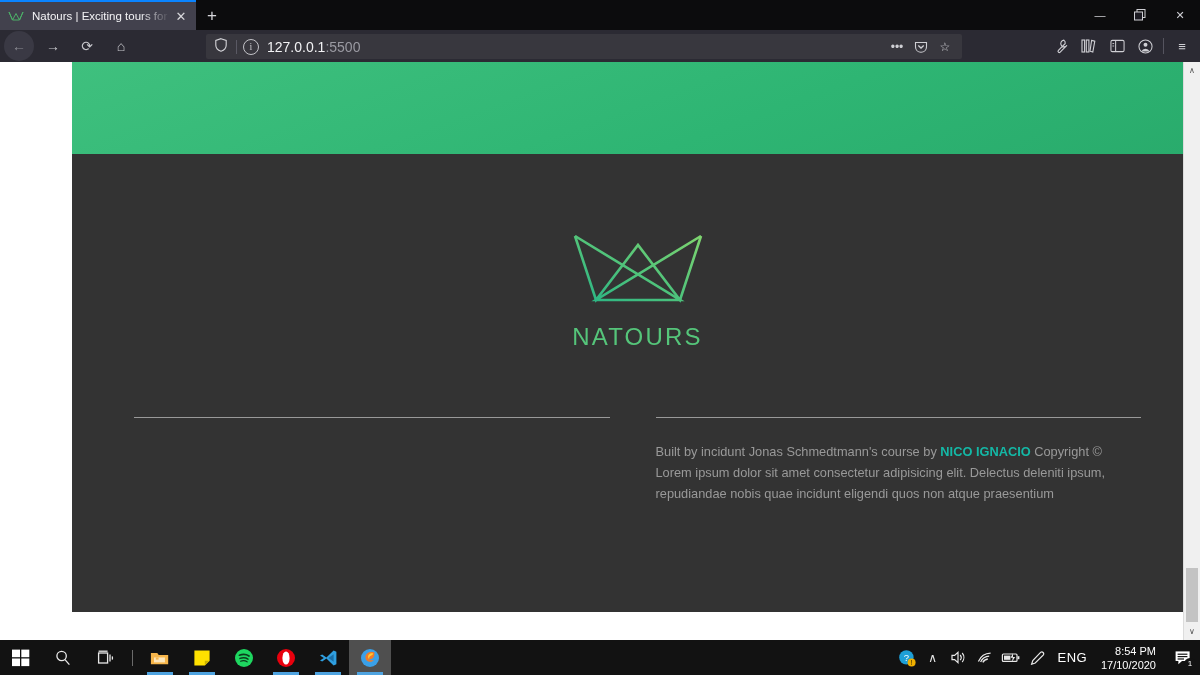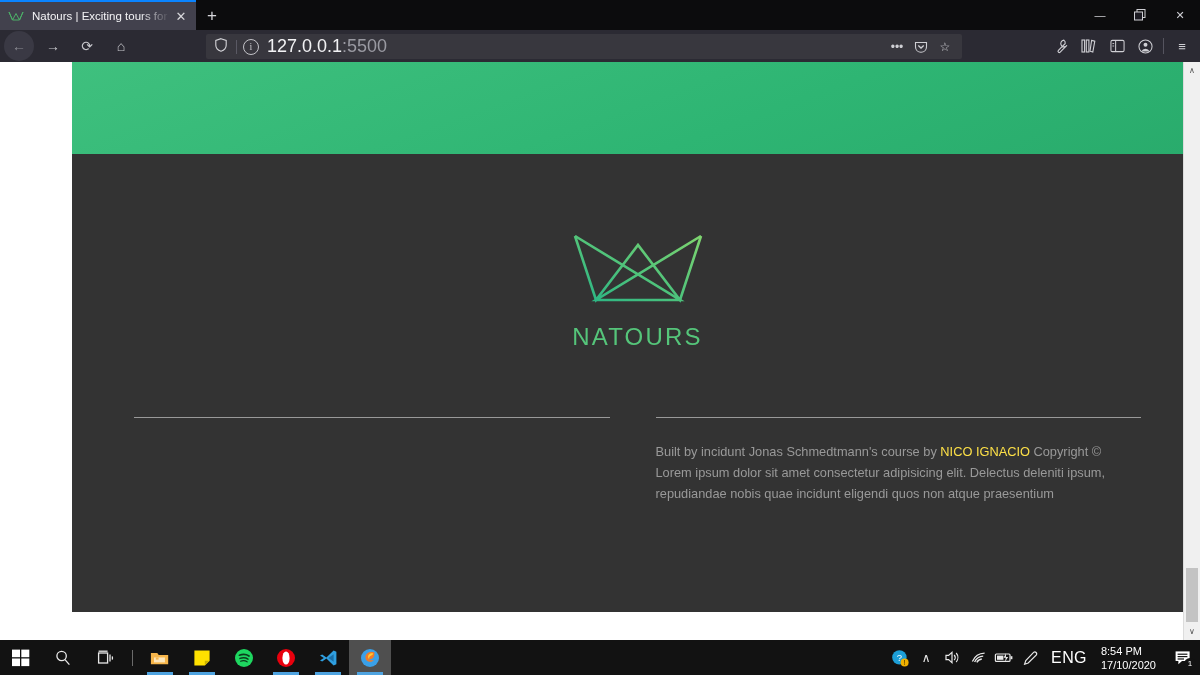--- a/index.html
+++ b/index.html
@@ -52,21 +52,21 @@
   .urlbar {
     position: absolute; left: 206px; top: 4px; width: 756px; height: 25px;
     background: #38373e; border-radius: 2px; display: flex; align-items: center; padding: 0 6px;
   }
   .urlbar .shield { width: 18px; text-align: center; color: #d4d4d8; font-size: 12px; }
   .urlbar .vsep { width: 1px; height: 14px; background: #5a5964; margin: 0 6px; }
   .urlbar .infoic {
     width: 16px; height: 16px; border: 1.2px solid #c3c3c8; border-radius: 50%;
     color: #c3c3c8; font-size: 10px; line-height: 14px; text-align: center; font-family: "Liberation Serif", serif;
   }
-  .urlbar .urltext { margin-left: 8px; font-size: 18px; color: #f2f2f4; text-align: right; }
+  .urlbar .urltext { margin-left: 8px; font-size: 14px; color: #f2f2f4; text-align: right; }
   .urlbar .urltext .port { color: #9a9aa2; }
   .urlbar .tools { margin-left: auto; display: flex; align-items: center; gap: 2px; }
   .urlbar .tools span {
     width: 22px; height: 22px; display: flex; align-items: center; justify-content: center;
     color: #cfcfd4; font-size: 12px;
   }
   .chrome-right { position: absolute; right: 4px; top: 2px; display: flex; align-items: center; }
   .chrome-right .ci {
     width: 28px; height: 28px; display: flex; align-items: center; justify-content: center;
     color: #cfcfd4; font-size: 13px;
@@ -95,21 +95,21 @@
   .col { width: 50%; }
   .col.left { padding-right: 28px; }
   .col.right { padding-left: 18px; }
   .rule { height: 1px; background: #999999; margin-bottom: 23px; }
   .navlist { list-style: none; display: flex; gap: 21px; }
   .navlist a {
     color: #f7f7f7; font-size: 12.5px; letter-spacing: 0.3px; text-decoration: none;
     text-transform: uppercase; white-space: nowrap;
   }
   .copy { color: #999999; font-size: 12.8px; line-height: 21px; }
-  .copy b { color: #fde047; font-weight: normal; }
+  .copy b { color: #14b8a6; font-weight: bold; }
 
   
   .scrollbar {
     position: absolute; right: 0; top: 62px; width: 17px; height: 578px;
     background: #f0f0f0; border-left: 1px solid #dcdcdc;
   }
   .sb-arrow {
     position: absolute; left: 0; width: 16px; height: 17px;
     display: flex; align-items: center; justify-content: center; color: #505050; font-size: 8px;
   }
@@ -129,23 +129,23 @@
   .tb-item.active { background: #4f4f4f; }
   .tb-run::after {
     content: ""; position: absolute; bottom: 0; left: 8px; width: 26px; height: 3px; background: #4ea3e0;
   }
   .tb-sep { width: 1px; height: 16px; background: #6a6a6a; margin: 0 6px; }
   .tray { margin-left: auto; display: flex; align-items: center; height: 35px; }
   .tray .ti {
     min-width: 26px; height: 35px; display: flex; align-items: center; justify-content: center;
     color: #e6e6e6; font-size: 12px; padding: 0 2px;
   }
-  .tray .lang { font-size: 16px; color: #ffffff; padding: 0 8px; letter-spacing: 0.4px; }
+  .tray .lang { font-size: 13px; color: #ffffff; padding: 0 8px; letter-spacing: 0.4px; }
   .clock {
-    color: #ffffff; font-size: 11px; line-height: 14px; text-align: left; padding: 0 10px 0 6px;
+    color: #ffffff; font-size: 11px; line-height: 14px; text-align: right; padding: 0 10px 0 6px;
   }
   .notif { position: relative; width: 34px; height: 35px; display:flex; align-items:center; justify-content:center; }
   .notif .badge {
     position: absolute; right: 4px; bottom: 5px; width: 12px; height: 12px; border-radius: 50%;
     background: #121212; color: #fff; font-size: 8px; line-height: 12px; text-align: center;
   }
   .icon-sq { width: 20px; height: 20px; display: block; }
 </style>
 </head>
 <body>

